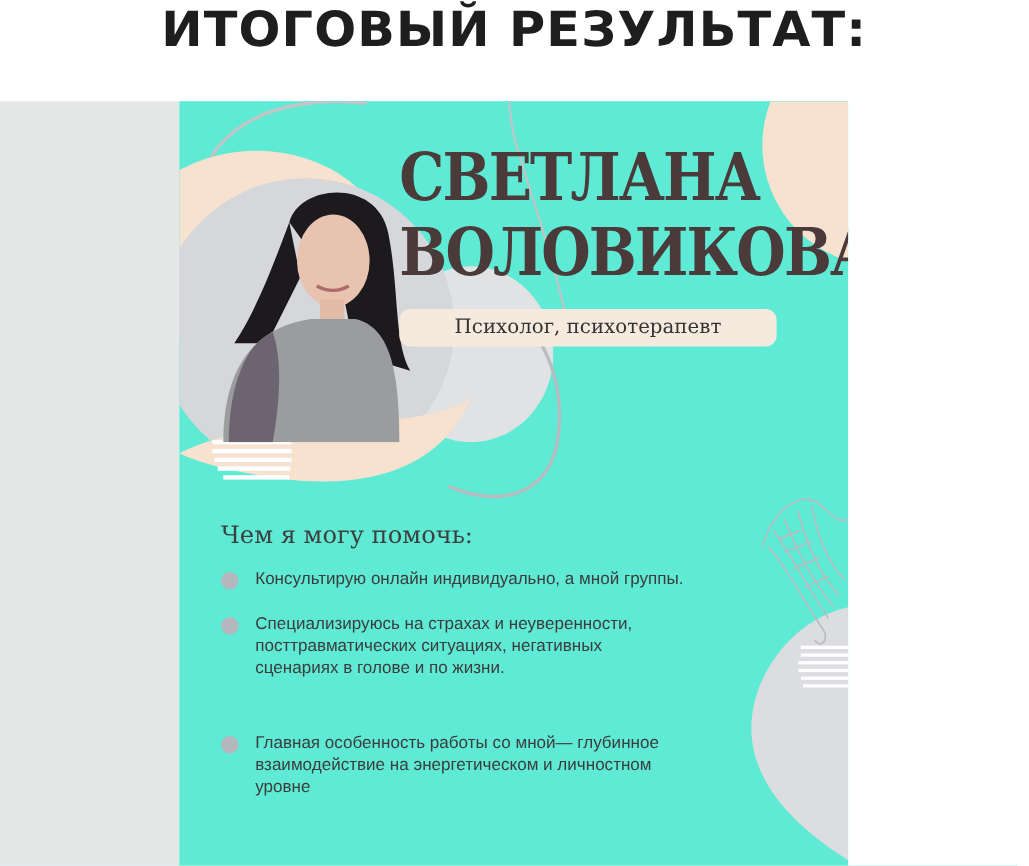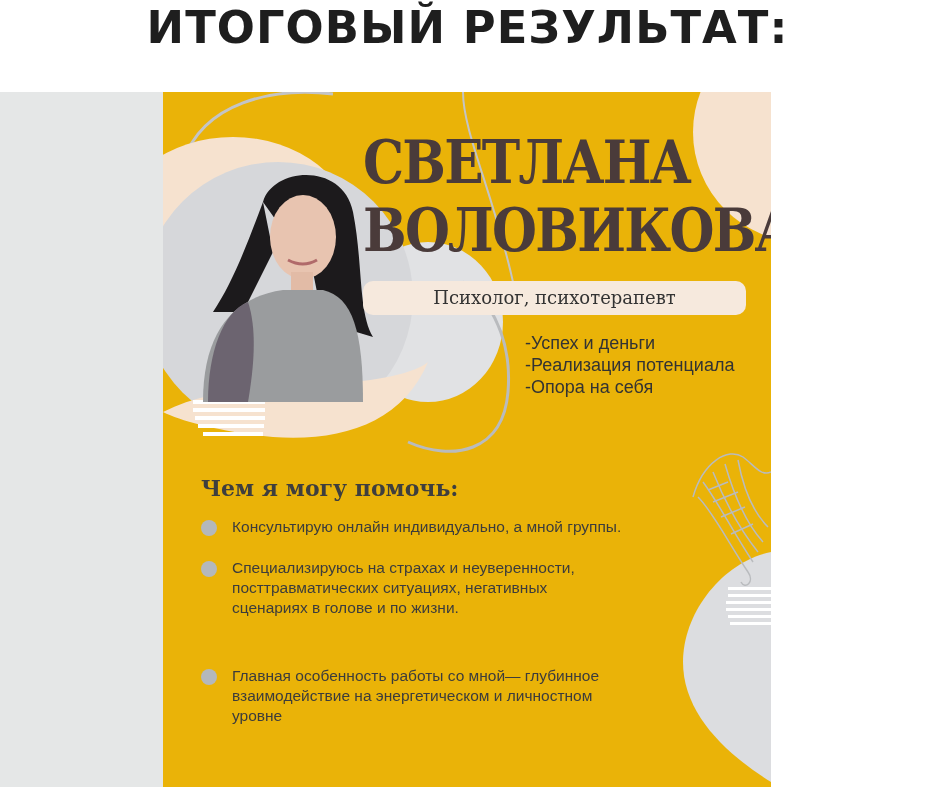--- a/index.html
+++ b/index.html
@@ -1,26 +1,26 @@
 <!DOCTYPE html>
 <html><head>
 <meta charset="utf-8">
 <style>
   html, body { margin:0; padding:0; }
   body { width:935px; height:787px; background:#ffffff; position:relative; overflow:hidden; font-family:"Liberation Sans", sans-serif; }
   .main-title { position:absolute; left:0; top:2px; width:935px; text-align:center; font-family:"DejaVu Sans", sans-serif; font-weight:bold; font-size:44px; letter-spacing:1px; color:#1e1e1e; transform:scaleX(1.02); }
   .left-panel { position:absolute; left:0; top:92px; width:163px; height:695px; background:#e5e7e7; }
-  .card { position:absolute; left:163px; top:92px; width:608px; height:695px; background:#eab308; overflow:hidden; }
+  .card { position:absolute; left:163px; top:92px; width:608px; height:695px; background:#5eead4; overflow:hidden; }
   .deco { position:absolute; }
   .name { position:absolute; left:200px; top:36px; font-family:"DejaVu Serif", serif; font-weight:bold; color:#4a3b3a; font-size:60px; line-height:68px; letter-spacing:-2px; transform:scaleX(0.86); transform-origin:left top; white-space:nowrap; }
-  .role-pill { position:absolute; left:200px; top:189px; width:343px; height:34px; border-radius:10px; background:#f6e9dd;padding-left:40px; }
+  .role-pill { position:absolute; left:200px; top:189px; width:343px; height:34px; border-radius:10px; background:#f6e9dd; }
   .role-text { position:absolute; left:0; top:0; width:100%; text-align:center; line-height:34px; font-family:"DejaVu Serif", serif; font-size:18px; color:#333; }
   .focus { position:absolute; left:362px; top:240px; font-size:18px; line-height:22px; color:#333; }
   .focus div { white-space:nowrap; }
-  .help-title { position:absolute; left:38px; top:383px; font-family:"DejaVu Serif", serif; font-weight:bold; font-size:22px; color:#3e3e3e; }
+  .help-title { position:absolute; left:38px; top:383px; font-family:"DejaVu Serif", serif; font-weight:normal; font-size:22px; color:#3e3e3e; }
   .help-list { position:absolute; left:38px; top:425px; width:500px; }
   .help-item { position:relative; padding-left:31px; font-size:15.5px; line-height:20px; color:#3c3c3c; margin-bottom:21px; }
   .bullet { position:absolute; left:0; top:3px; width:16px; height:16px; border-radius:50%; background:#b4b8bc; }
 </style>
 </head>
 <body>
 
 <div class="main-title">ИТОГОВЫЙ РЕЗУЛЬТАТ:</div>
 
 <div class="left-panel"></div>
@@ -92,25 +92,20 @@
 
   <div class="name">
     <div>СВЕТЛАНА</div>
     <div>ВОЛОВИКОВА</div>
   </div>
 
   <div class="role-pill">
     <div class="role-text">Психолог, психотерапевт</div>
   </div>
 
-  <div class="focus">
-    <div>-Успех и деньги</div>
-    <div>-Реализация потенциала</div>
-    <div>-Опора на себя</div>
-  </div>
 
   <div class="help-title">Чем я могу помочь:</div>
 
   <div class="help-list">
     <div class="help-item">
       <span class="bullet"></span>
       <span>Консультирую онлайн индивидуально, а мной группы.</span>
     </div>
     <div class="help-item" style="width:390px;">
       <span class="bullet"></span>

